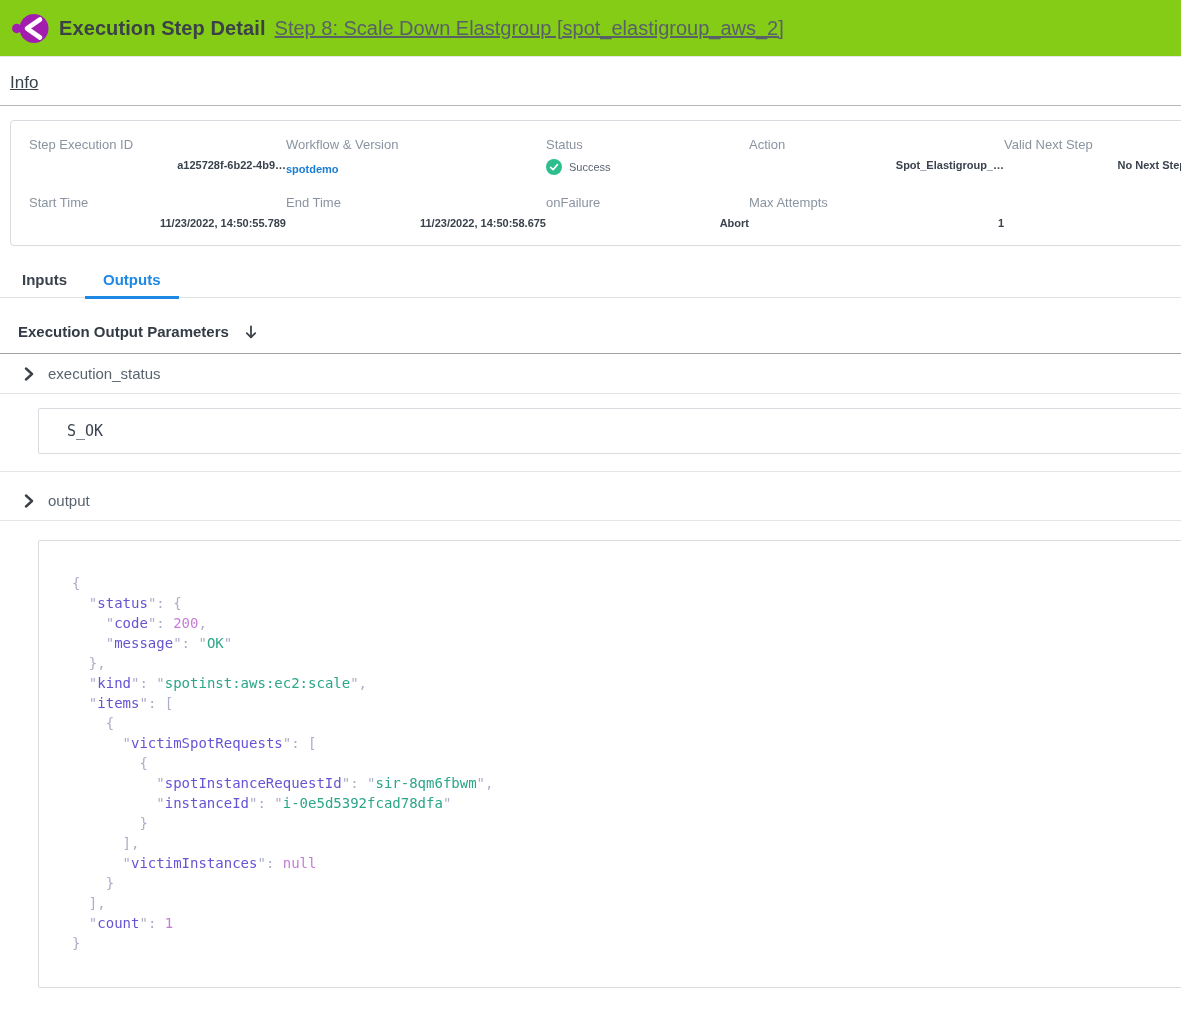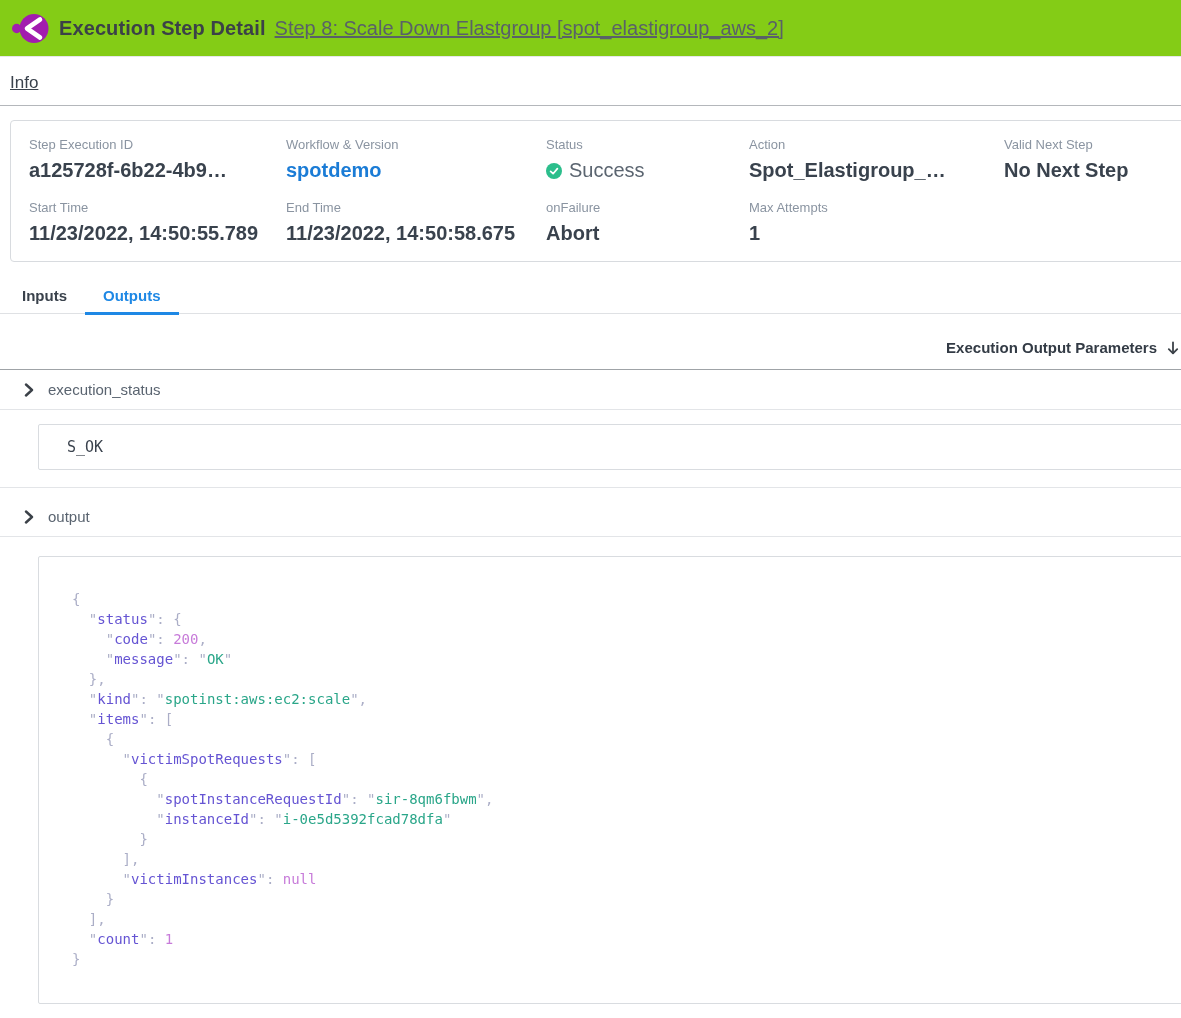--- a/index.html
+++ b/index.html
@@ -36,21 +36,21 @@
   .info-card {
     margin: 14px -6px 0 10px;
     border: 1px solid #d8dbdf; border-radius: 4px;
     padding: 16px 0 16px 18px;
     display: grid;
     grid-template-columns: 257px 260px 203px 255px 1fr;
     row-gap: 18px;
     background: #fff;
   }
   .field-label { font-size: 13px; color: #8a94a1; margin-bottom: 7px; }
-  .field-value { font-size: 20px; font-weight: 700; color: #39424d; }
+  .field-value { font-size: 11px; font-weight: 700; color: #39424d; text-align: right; }
   .field-value.link { color: #1b7cd6; text-decoration: none; cursor: pointer; }
   .field-value.status { font-weight: 400; color: #5b6570; display: flex; align-items: center; gap: 7px; }
   .status-icon { width: 16px; height: 16px; display: inline-flex; }
 
   
   .tabs {
     display: flex;
     margin-top: 20px;
     padding-left: 4px;
     border-bottom: 1px solid #dfe1e4;
@@ -62,22 +62,22 @@
   }
   .tab.active { color: #1e88e5; }
   .tab.active::after {
     content: ""; position: absolute; left: 0; right: 0; bottom: -2px;
     height: 3px; background: #1e88e5;
   }
 
   
   .section-heading {
     margin-top: 25px; padding-left: 18px;
-    display: flex; align-items: center; gap: 8px;
-    font-size: 15px; font-weight: 700; color: #333b45; justify-content: flex-end;
+    display: flex; align-items: center; gap: 14px;
+    font-size: 15px; font-weight: 700; color: #333b45;
   }
   .sort-icon { width: 16px; height: 16px; display: inline-flex; cursor: pointer; }
 
   .hr { border: 0; border-top: 1px solid #e3e5e8; height: 0; }
   .hr.dark { border-top-color: #9fa3a7; margin-top: 13px; }
 
   
   .param-row {
     height: 40px;
     display: flex; align-items: center;

